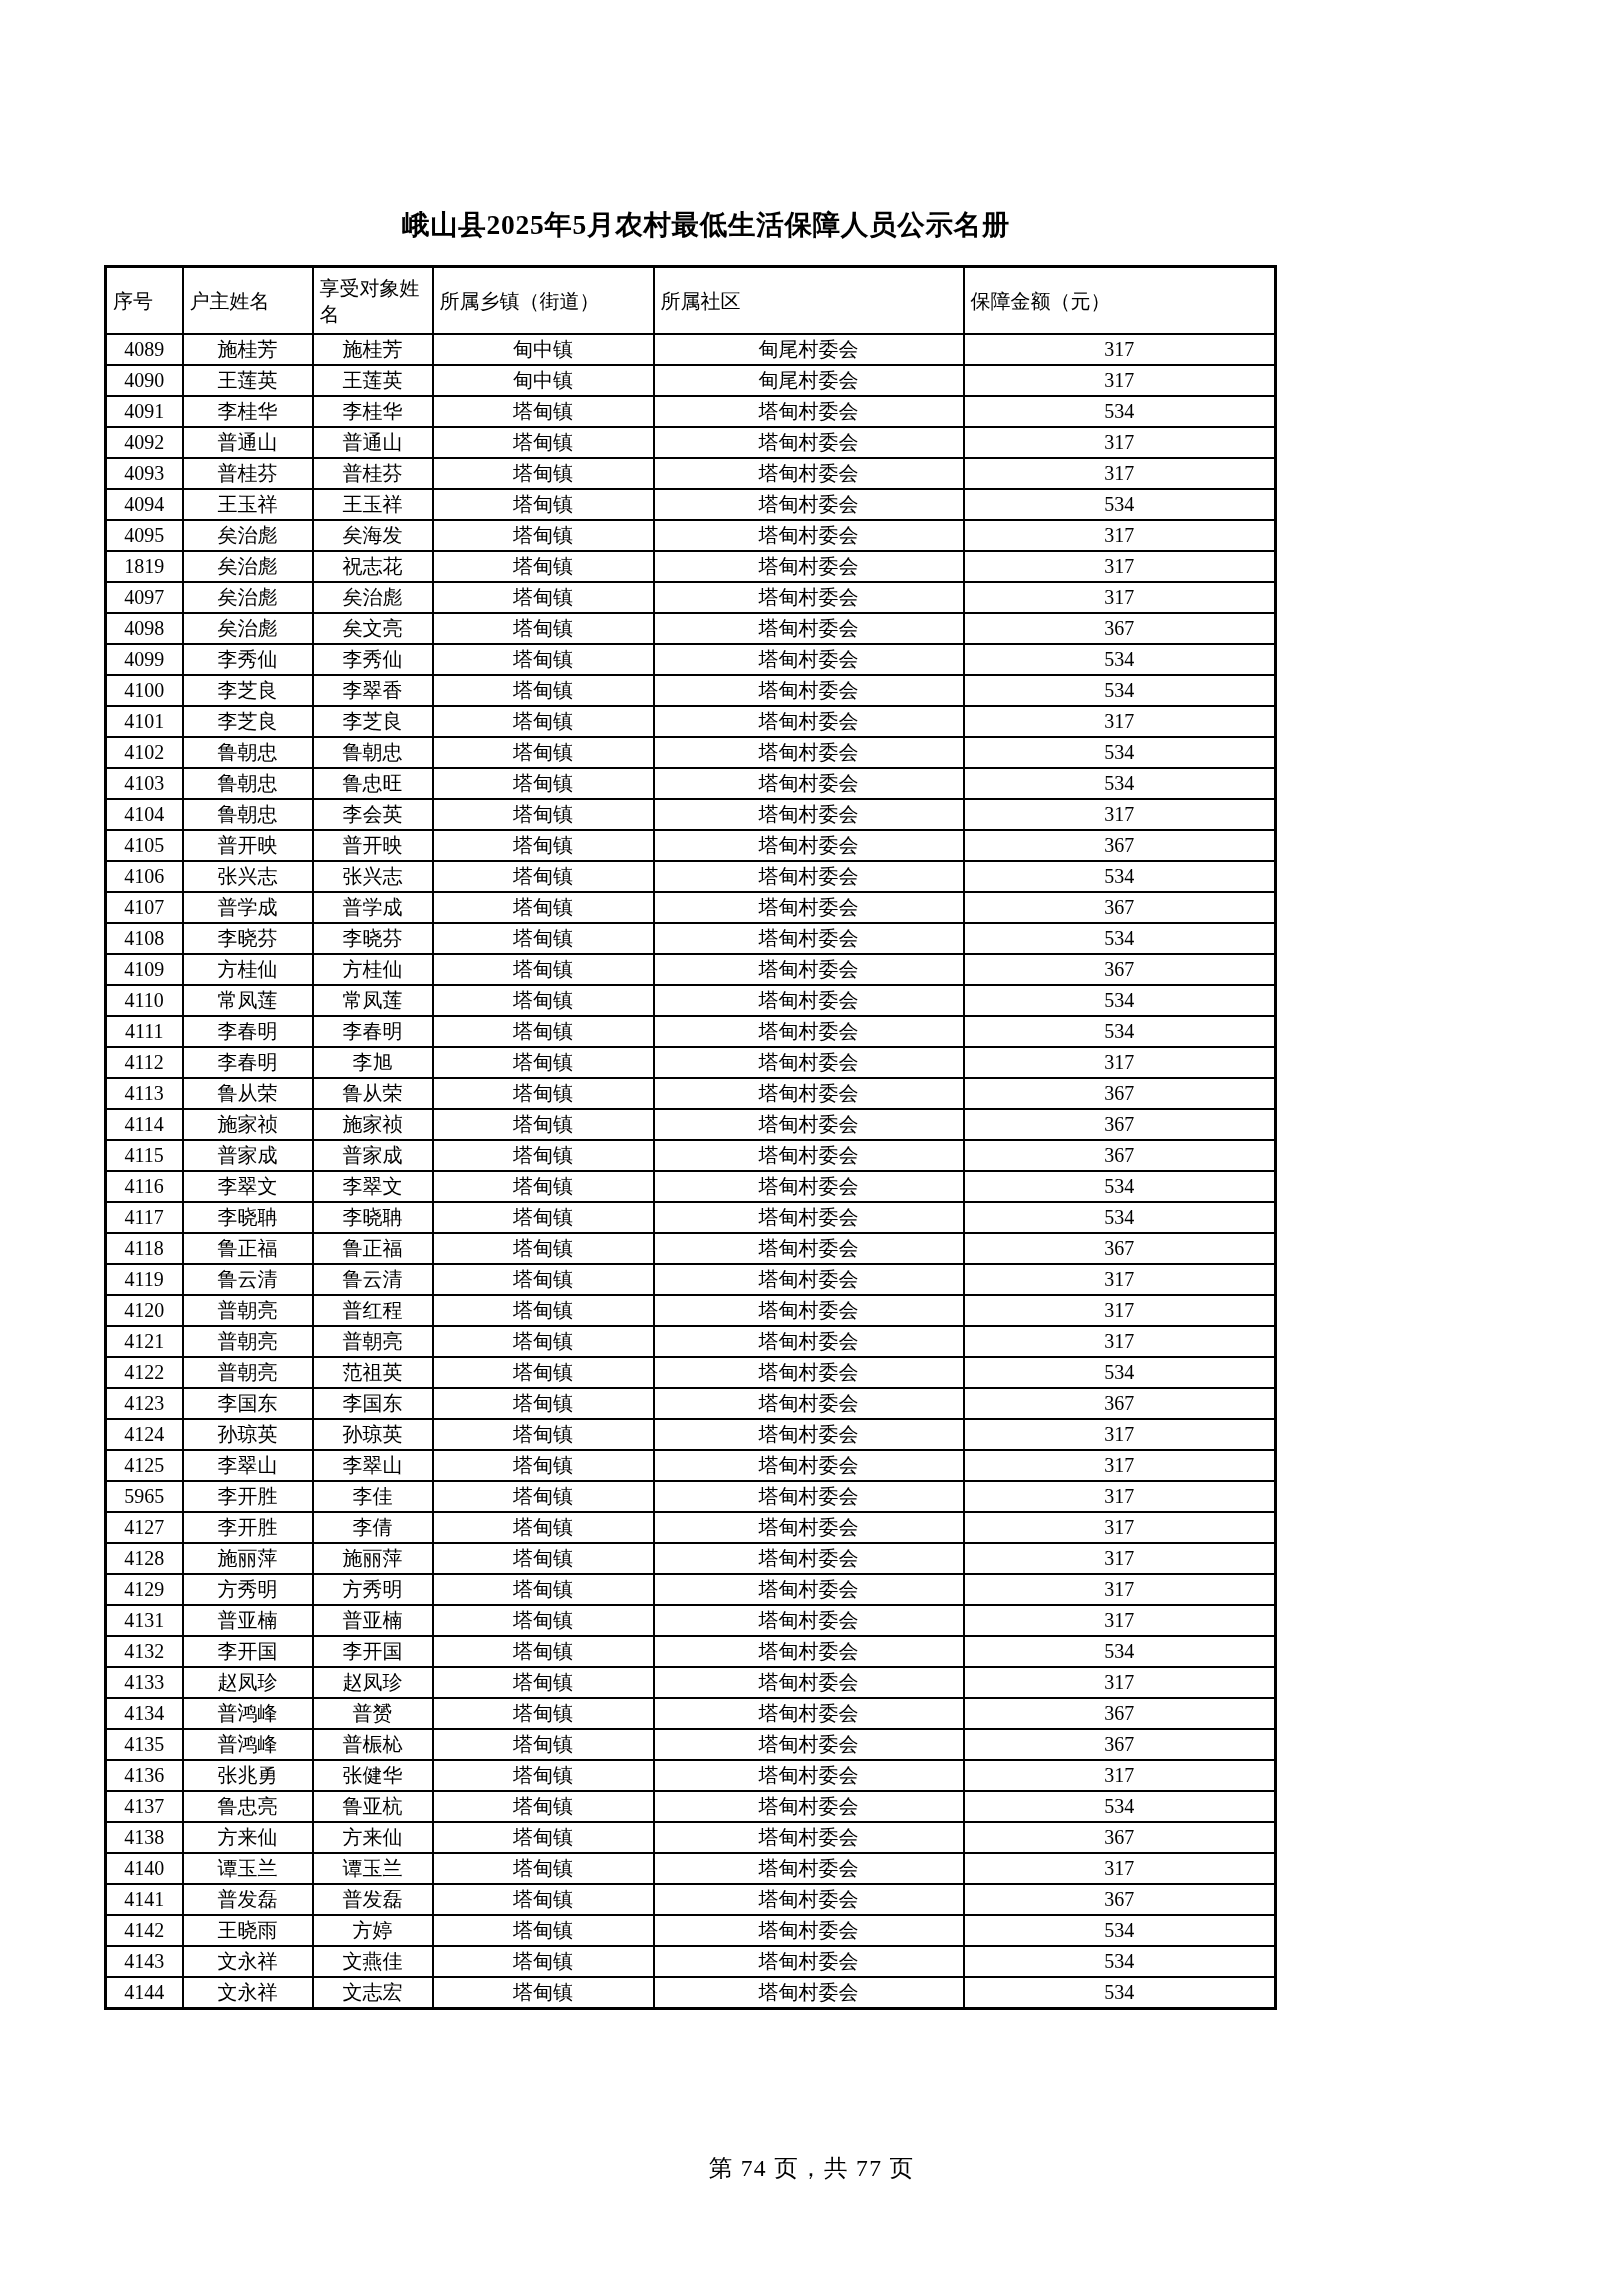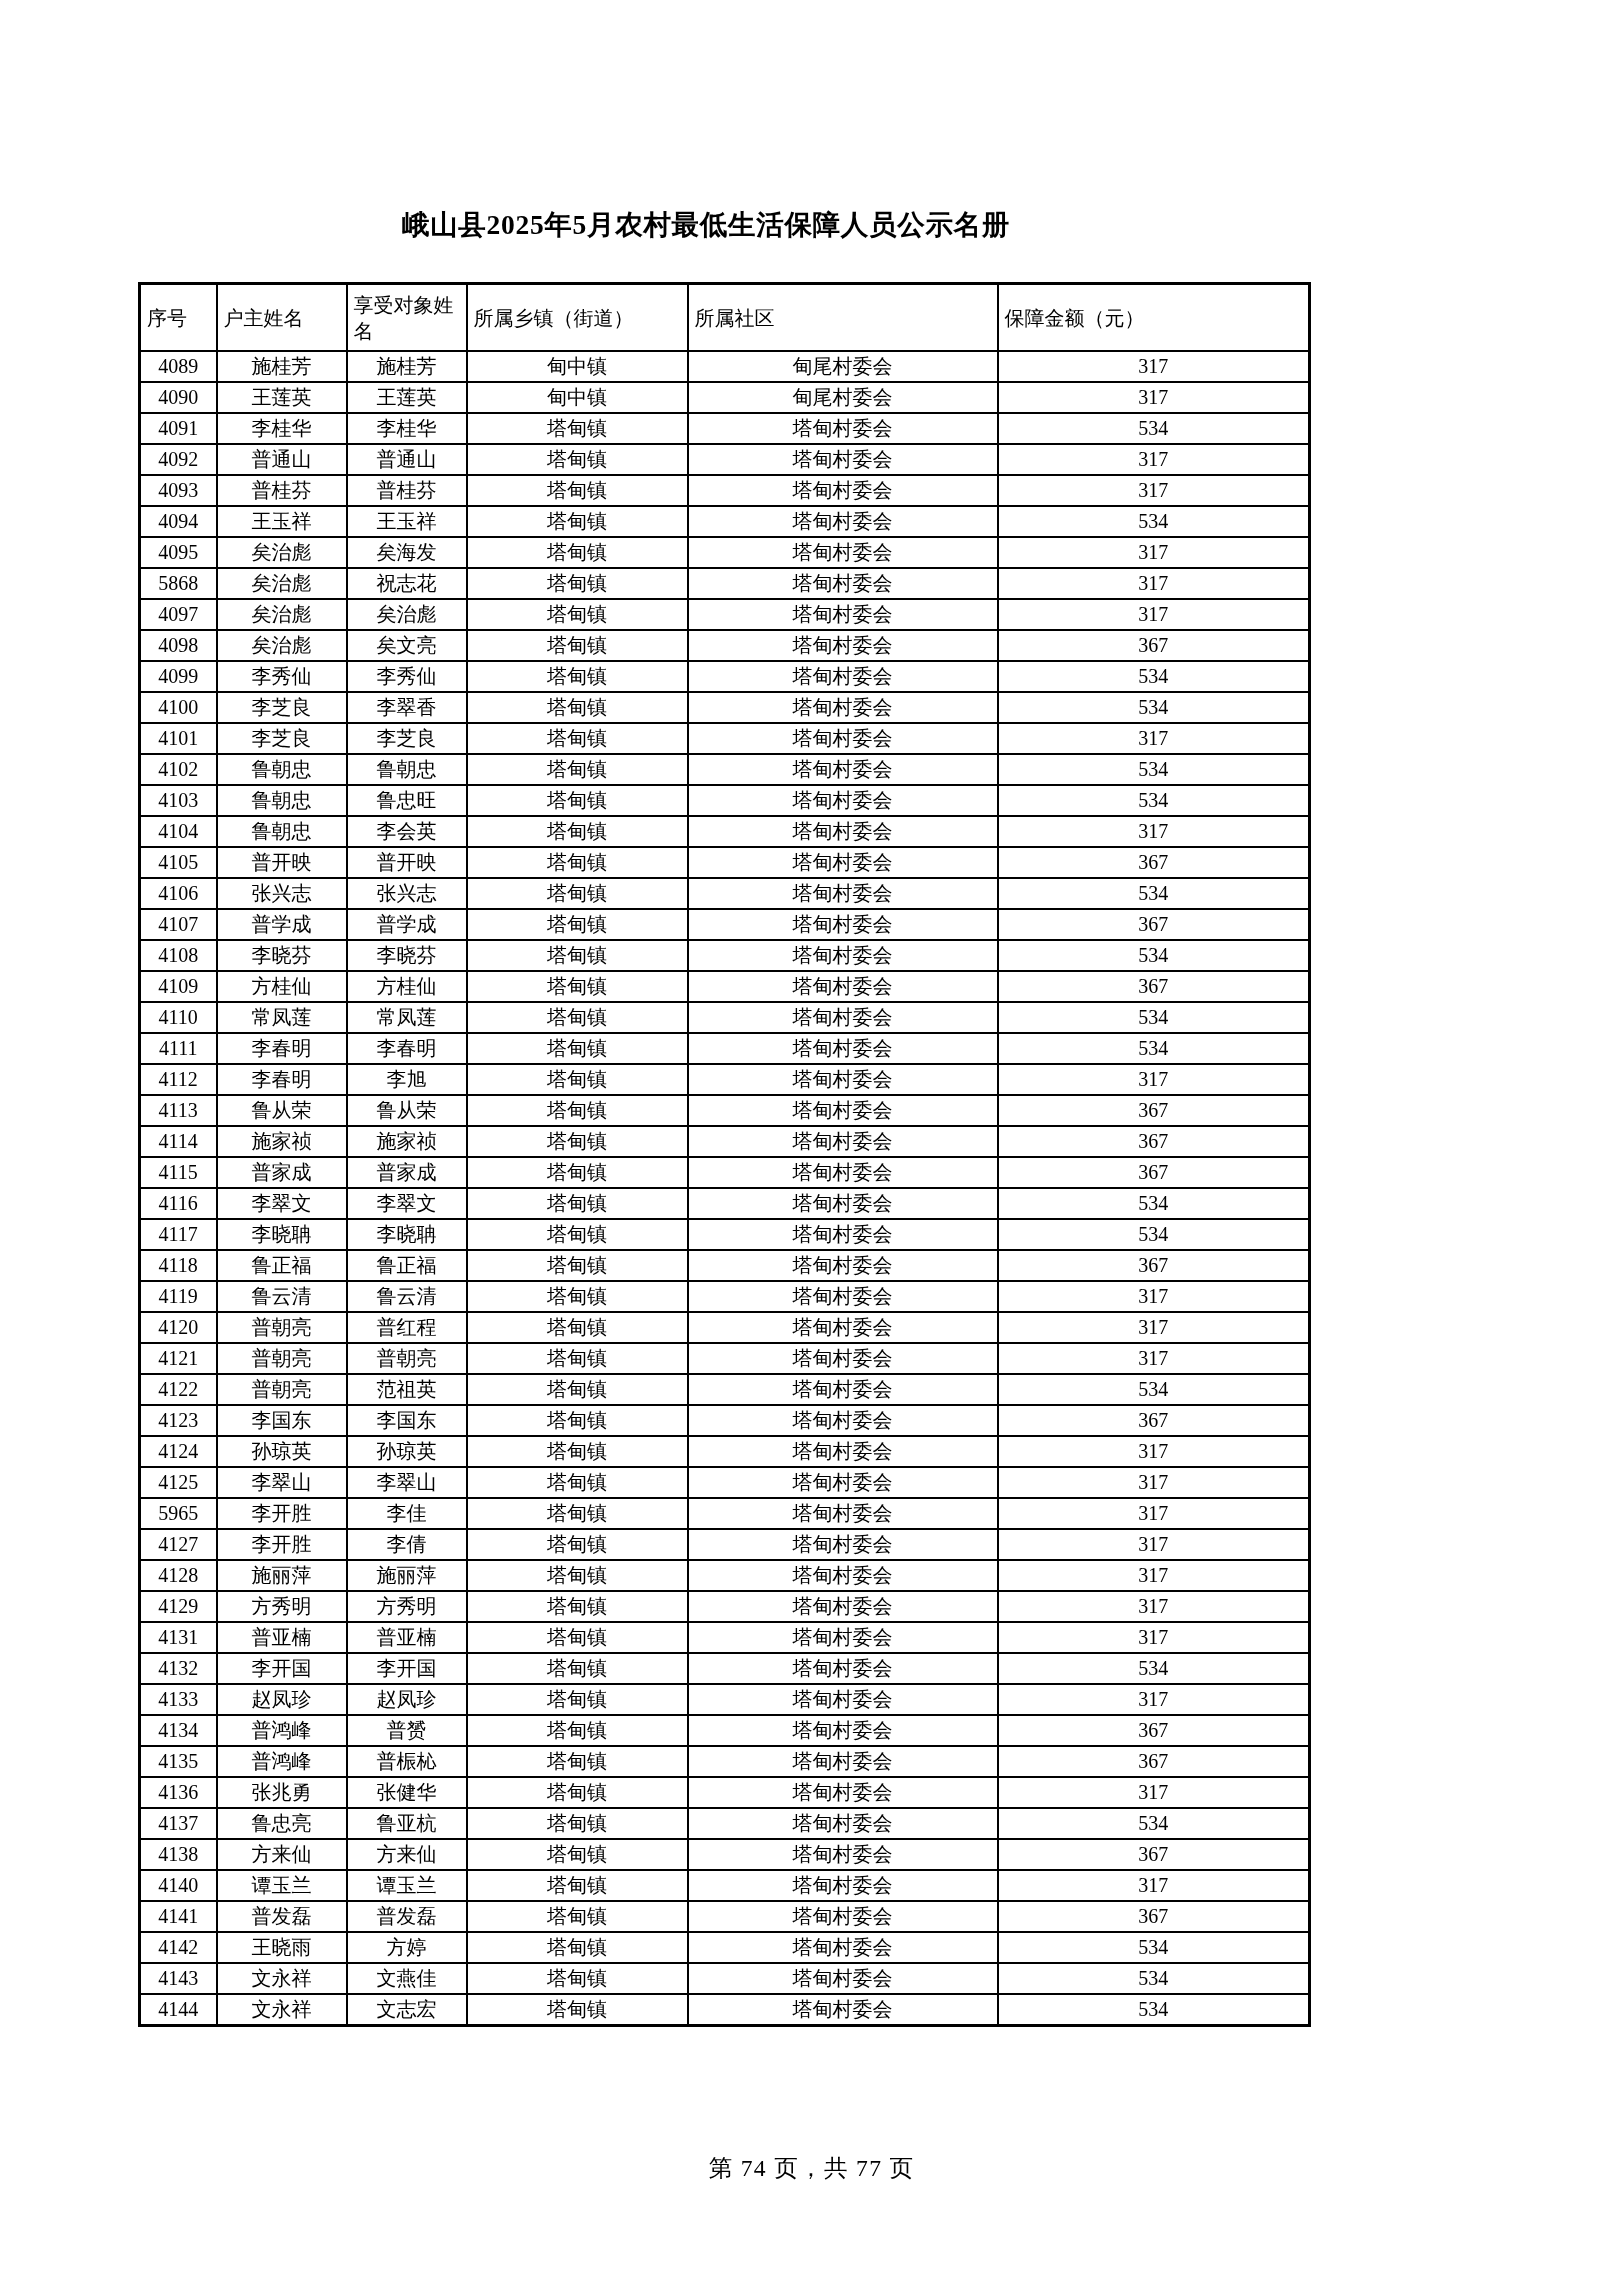--- a/index.html
+++ b/index.html
@@ -23,26 +23,25 @@
     width: 1170px;
     text-align: center;
     font-size: 27.5px;
     font-weight: bold;
     letter-spacing: 0.7px;
     white-space: nowrap;
   }
   table.roster {
     position: absolute;
     top: 265px;
-    left: 138px;
+    left: 104px;
     width: 1170px;
     border-collapse: collapse;
     table-layout: fixed;
     border: 3.3px solid #000;
-    margin-top: 17px;
   }
   table.roster th, table.roster td {
     border: 2.6px solid #000;
     overflow: hidden;
     font-weight: normal;
   }
   table.roster th {
     height: 60px;
     text-align: left;
     vertical-align: middle;
@@ -153,21 +152,21 @@
         </tr>
         <tr>
           <td>4095</td>
           <td>矣治彪</td>
           <td>矣海发</td>
           <td>塔甸镇</td>
           <td>塔甸村委会</td>
           <td>317</td>
         </tr>
         <tr>
-          <td>5868</td>
+          <td>1819</td>
           <td>矣治彪</td>
           <td>祝志花</td>
           <td>塔甸镇</td>
           <td>塔甸村委会</td>
           <td>317</td>
         </tr>
         <tr>
           <td>4097</td>
           <td>矣治彪</td>
           <td>矣治彪</td>

